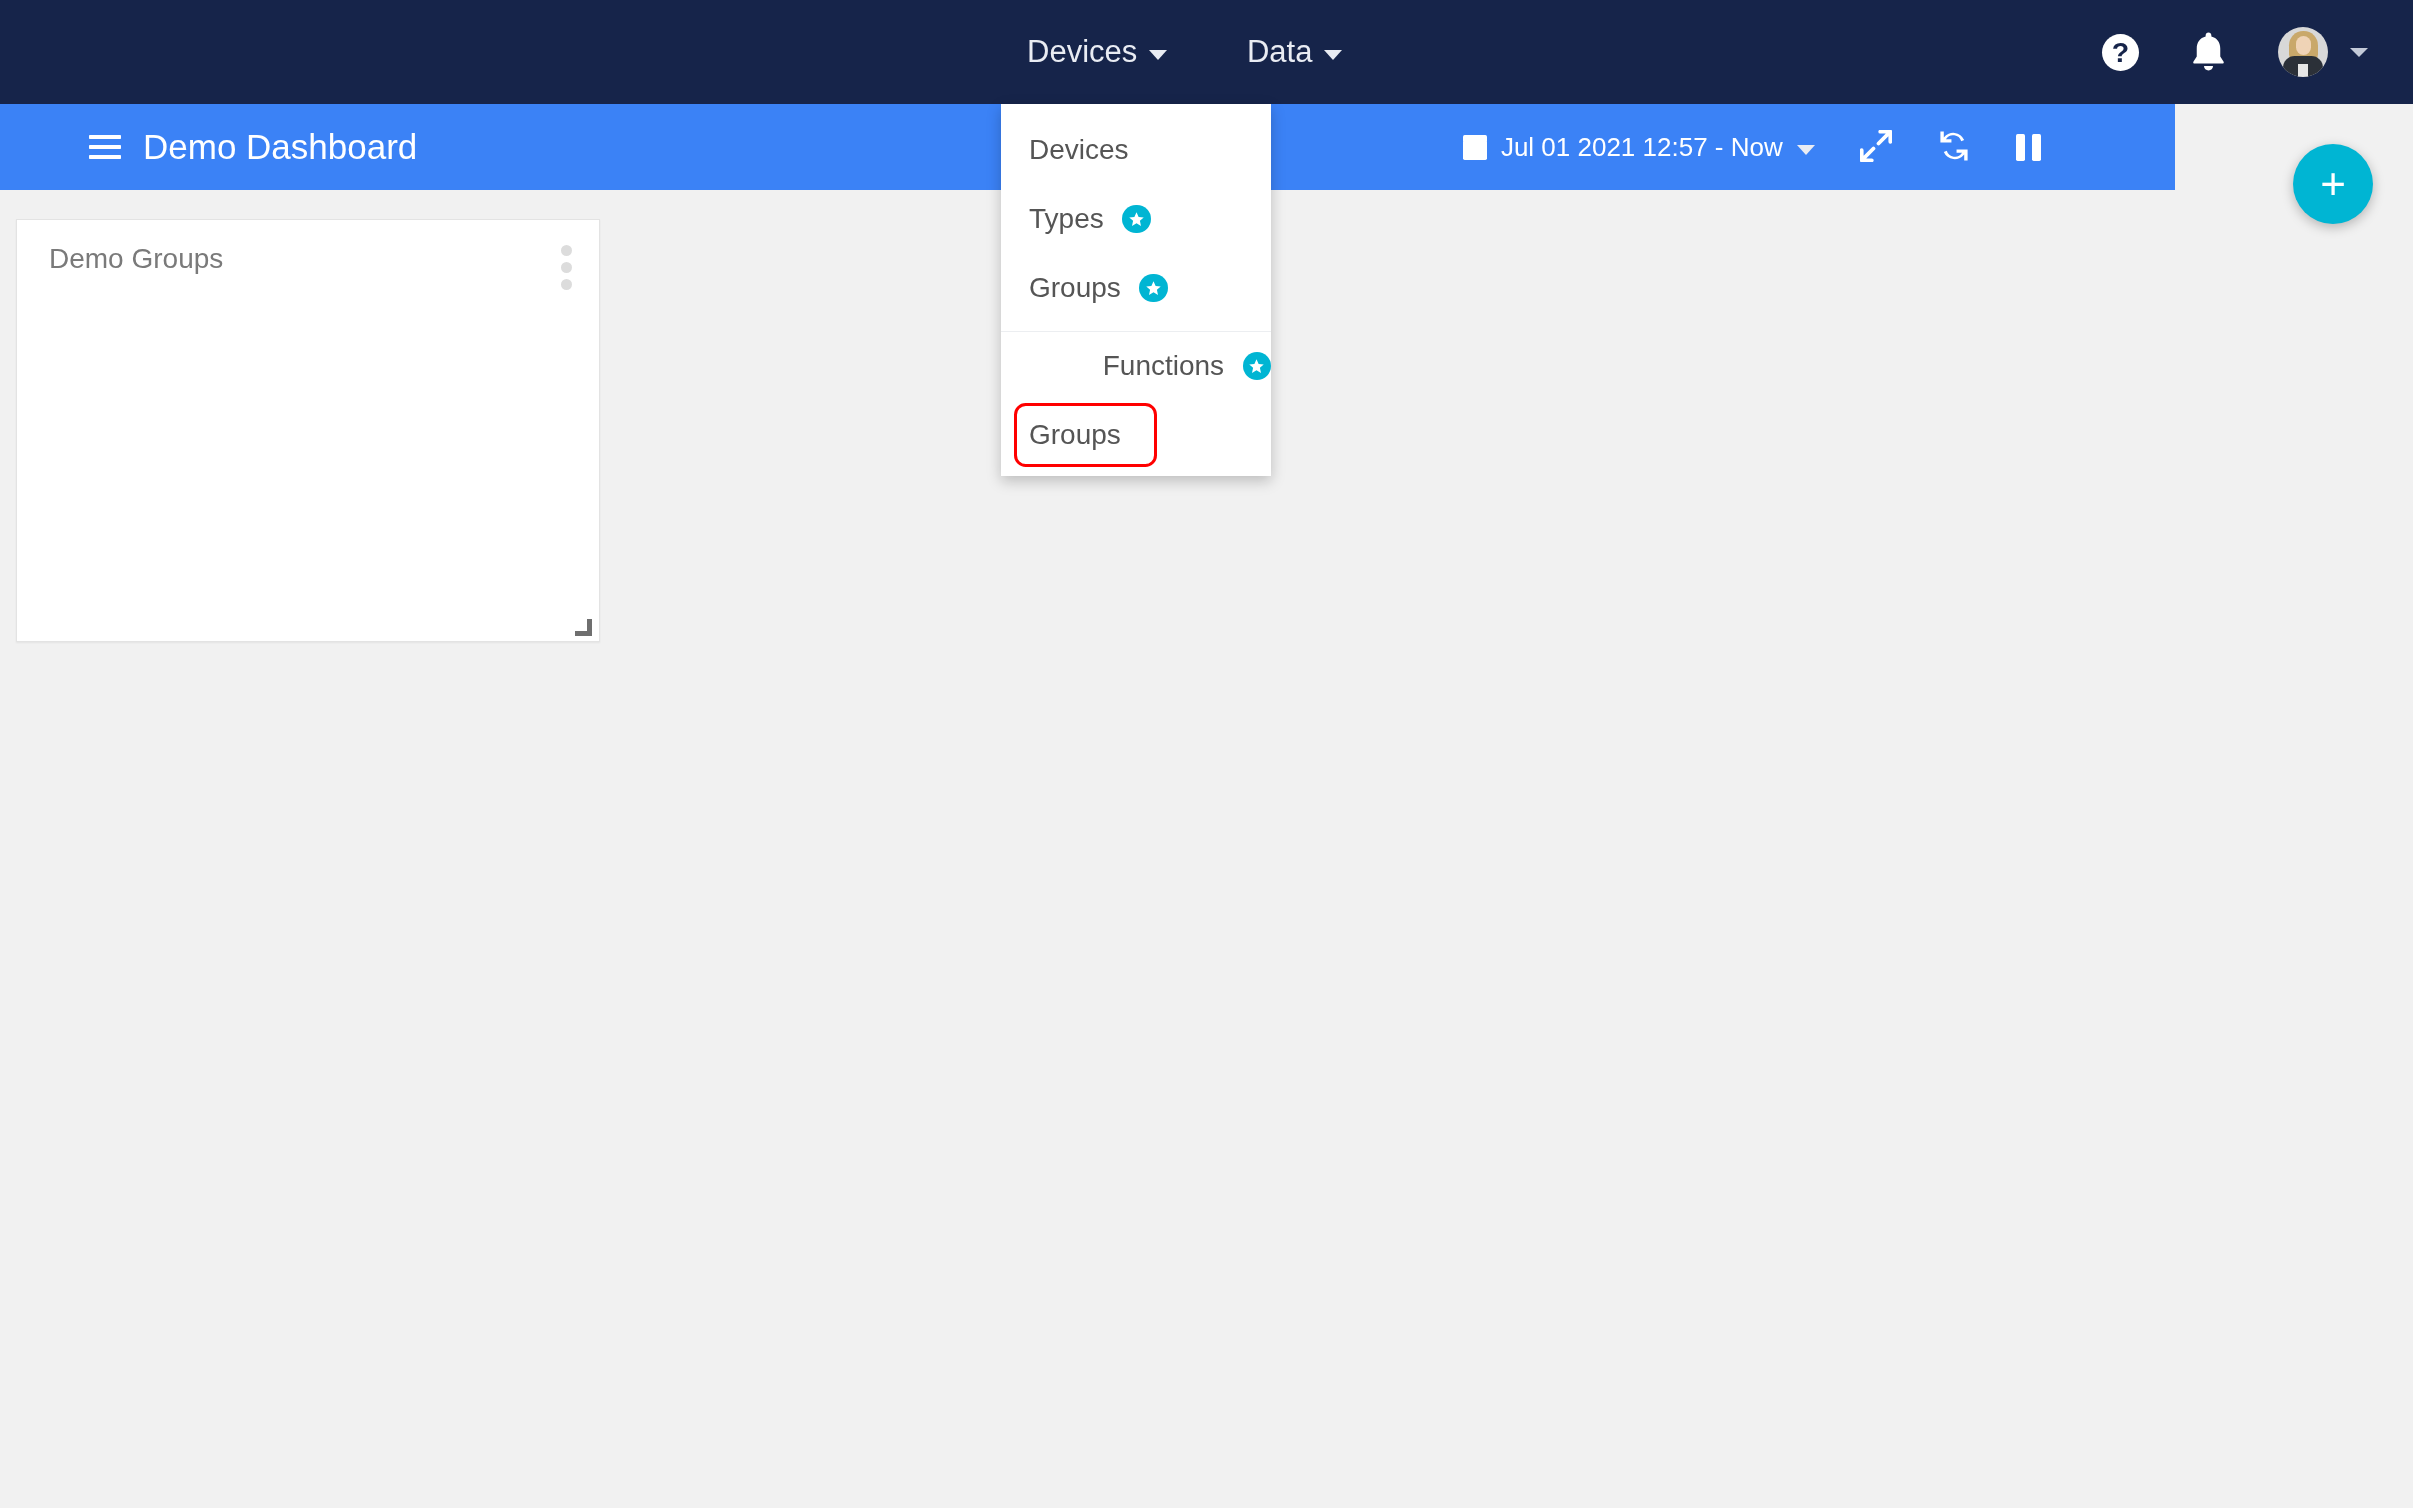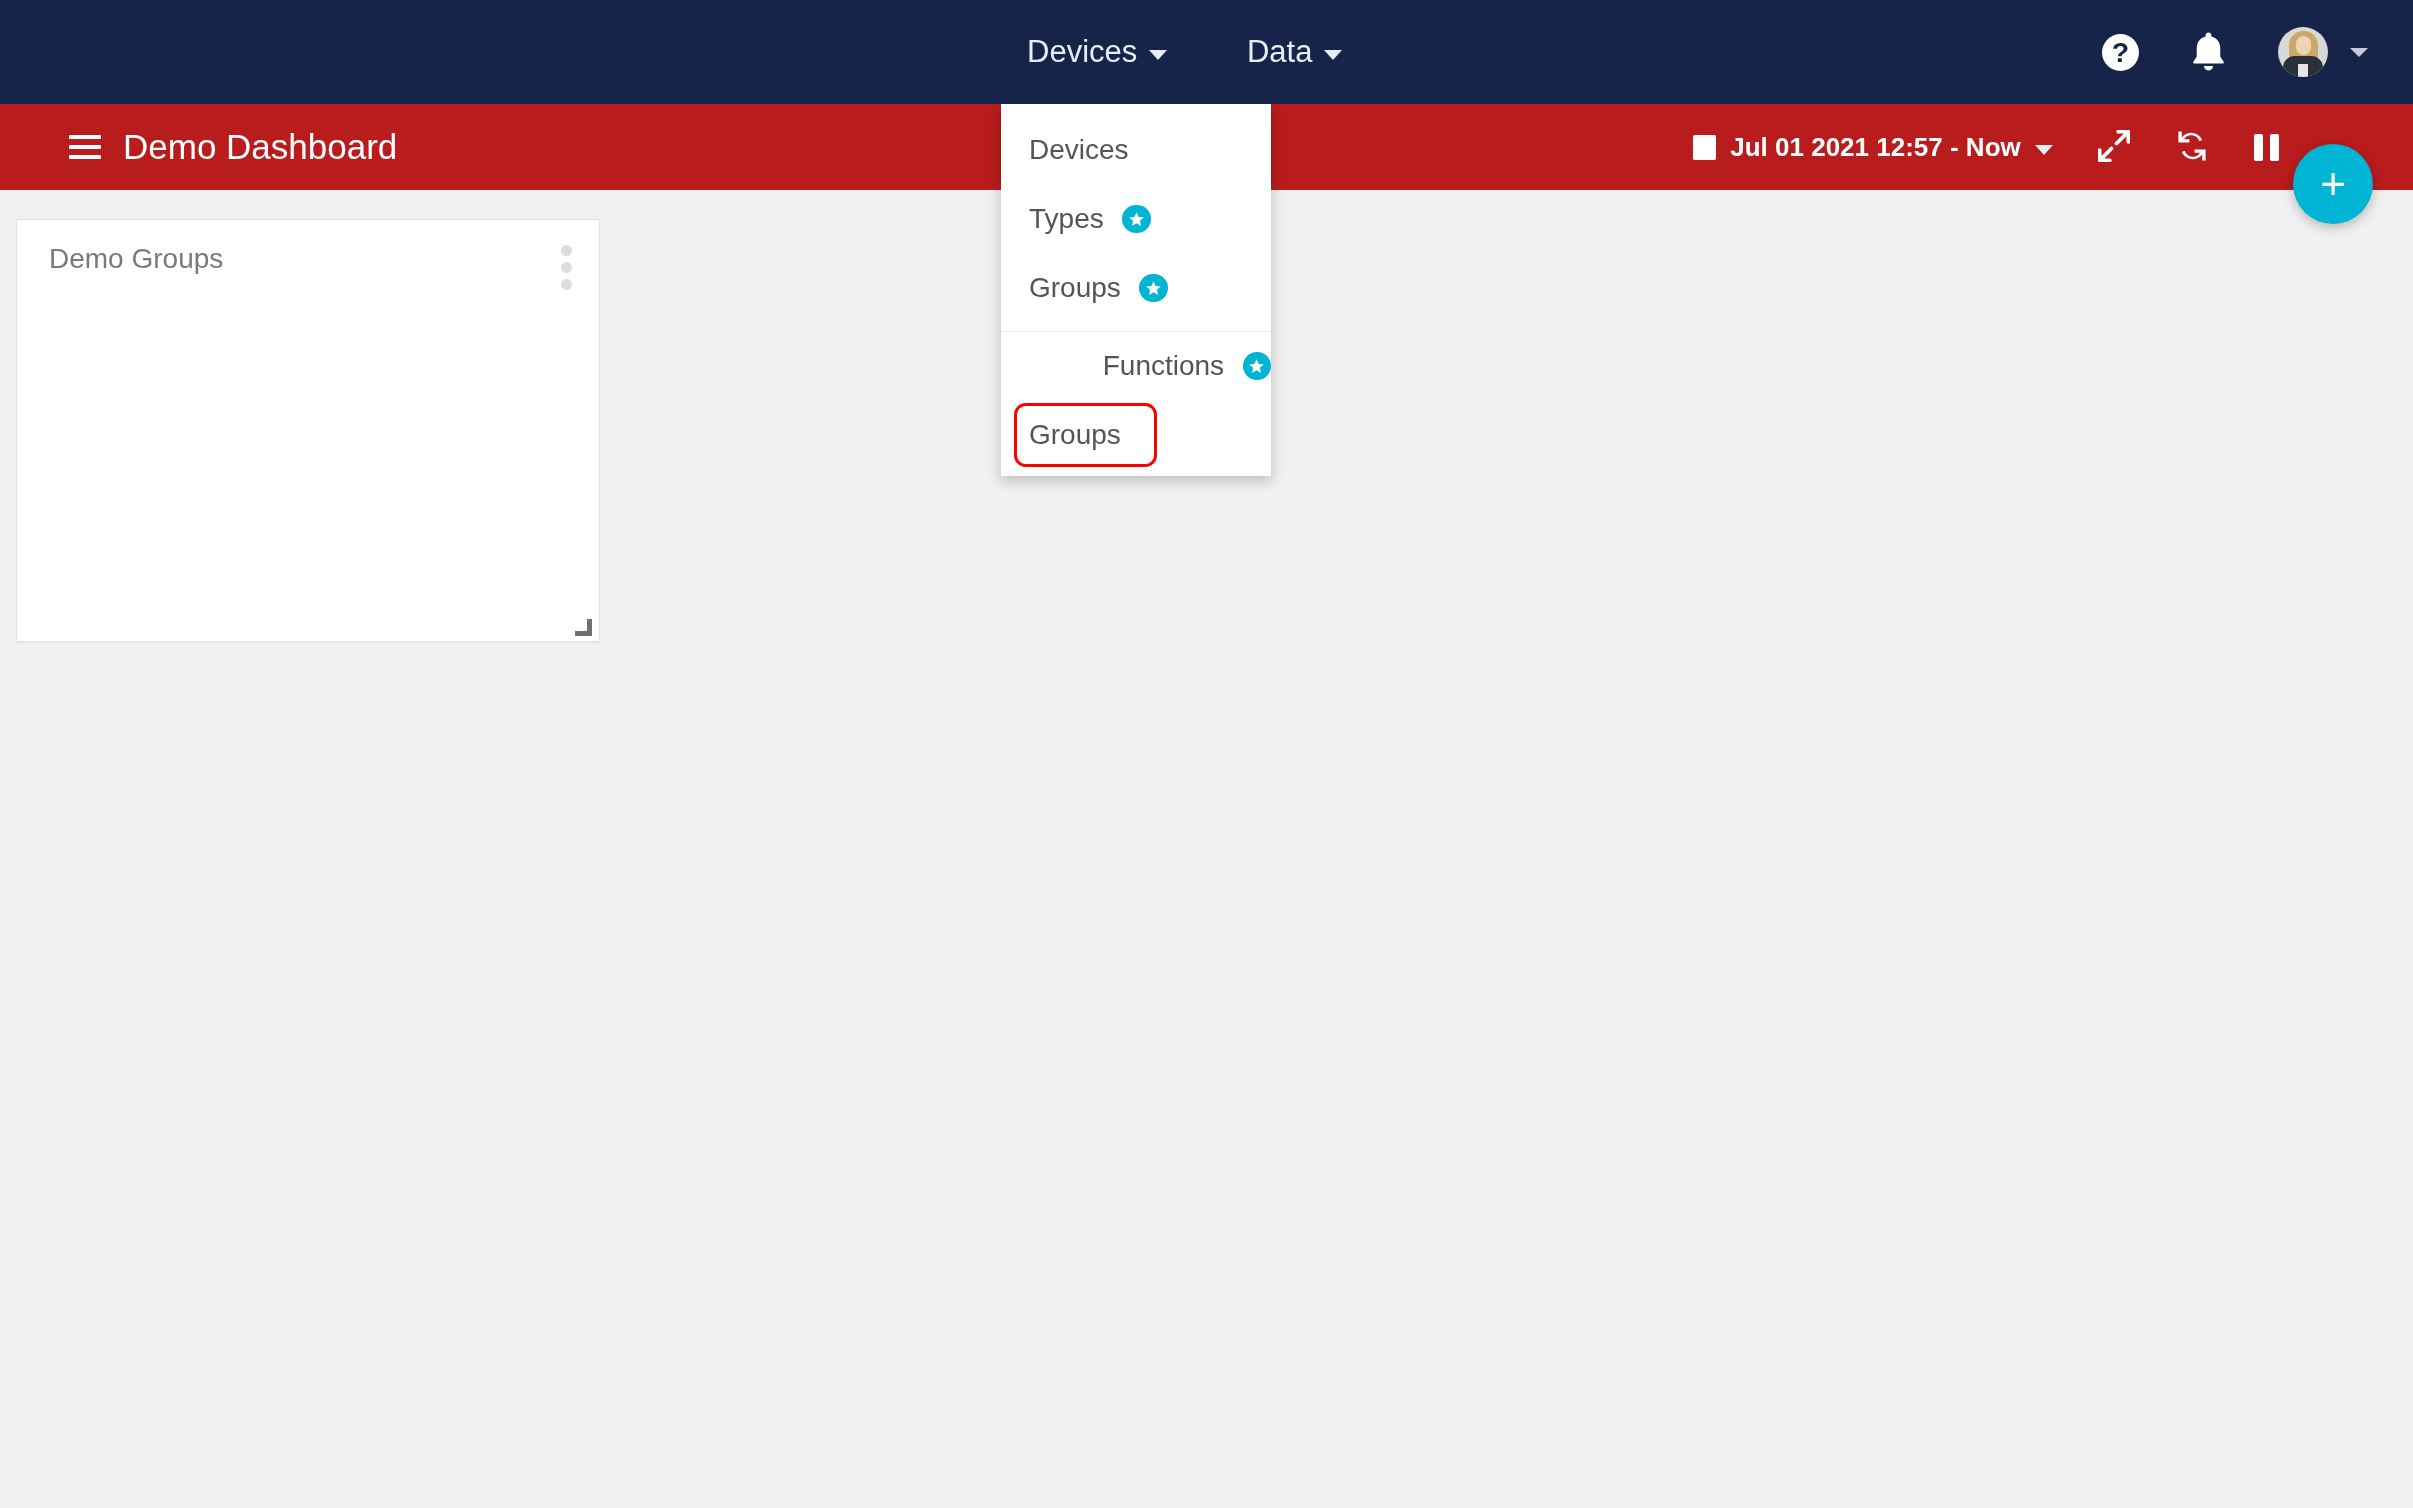--- a/index.html
+++ b/index.html
@@ -96,37 +96,37 @@
   .caret-small {
     width: 0; height: 0;
     border-left: 9.2px solid transparent;
     border-right: 9.2px solid transparent;
     border-top: 9.2px solid #c3cad8;
   }
 
   
   .subheader {
     position: absolute; top: 104px; left: 0;
-    width: 2413px; height: 86px;
-    background: #b91c1c;
-    display: flex; align-items: center;
+    width: 2175px; height: 86px;
+    background: #3b82f6;
+    display: flex; align-items: center; padding-left: 20px;
   }
   .hamburger {
     margin-left: 69px; width: 32px; height: 23.5px;
     display: flex; flex-direction: column; justify-content: space-between;
     cursor: pointer;
   }
   .hamburger span { display: block; height: 4.2px; background: #ffffff; border-radius: 0.8px; }
   .dash-title {
     color: #ffffff; font-size: 35px; font-weight: 400;
     margin-left: 22px; white-space: nowrap;
   }
   .sub-right {
     position: absolute; right: 134px;
-    display: flex; align-items: center; gap: 45px; font-weight: bold;
+    display: flex; align-items: center; gap: 45px;
   }
   .daterange {
     display: flex; align-items: center; gap: 14.2px;
     color: #ffffff; font-size: 26px; cursor: pointer; white-space: nowrap;
   }
   .cal-icon { width: 23.5px; height: 25px; position: relative; }
   .cal-icon .body {
     position: absolute; bottom: 0; left: 0;
     width: 23.5px; height: 20px; background: #ffffff; border-radius: 1.7px;
   }

